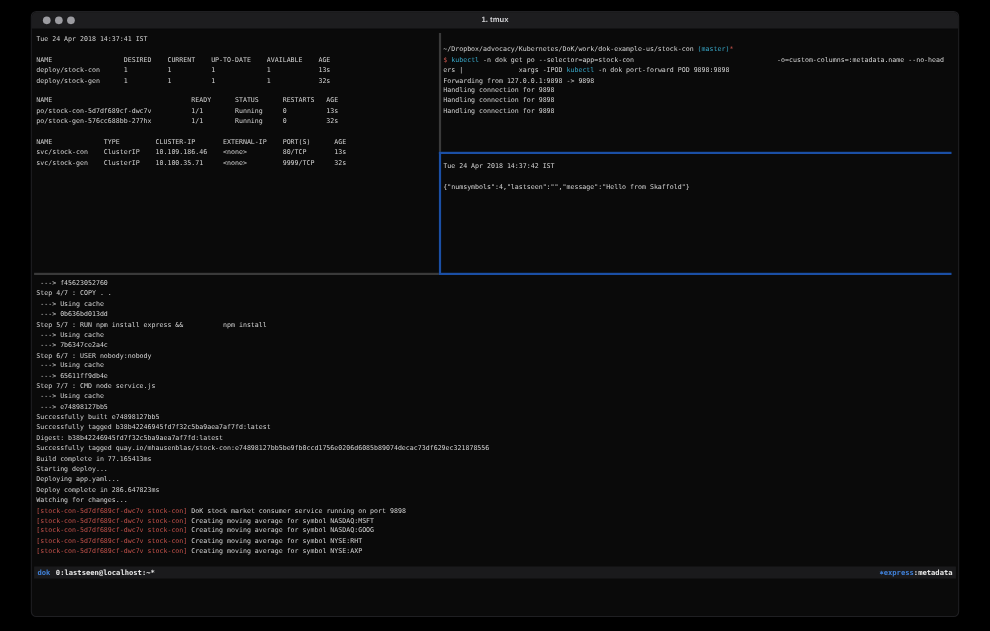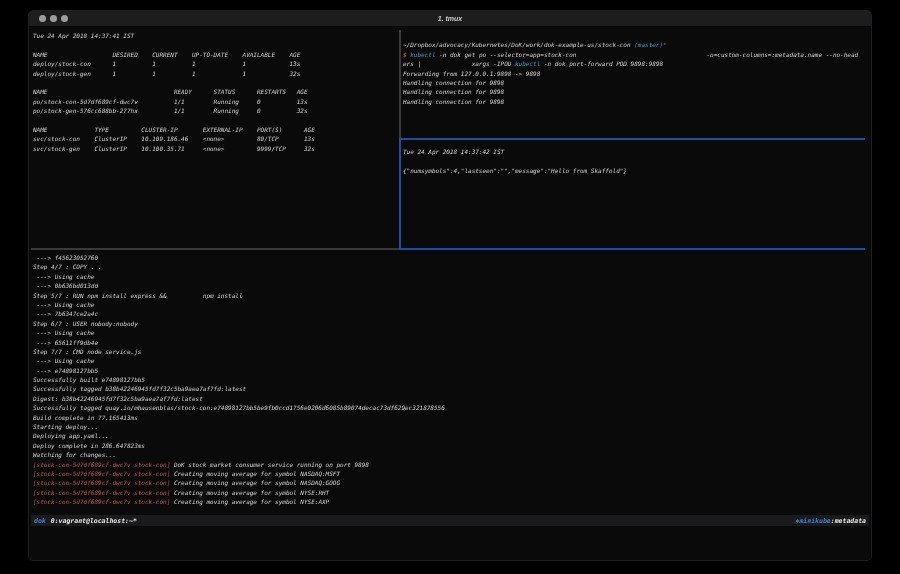--- a/index.html
+++ b/index.html
@@ -1,20 +1,20 @@
 <!DOCTYPE html>
 <html style="--bg: #0a0a0a; --fg: #d4d4d4; --cyan: #38a7c7; --red: #c0514a; --blue: #4080d8; --border-active: #1b4fa5; --border-inactive: #3a3a3a;"><head>
 <meta charset="utf-8">
 <style>
   * { margin:0; padding:0; box-sizing:border-box; }
   html,body { width:900px; height:574px; background:#000; overflow:hidden; }
   body { position:relative; font-family:"DejaVu Sans Mono", monospace; }
 
   .window { position:absolute; left:28px; top:10px; width:844px; height:551px;
-            background:var(--bg,#0a0a0a); border:1px solid #1f1f22; border-radius:5px; overflow:hidden;font-style:italic; }
+            background:var(--bg,#0a0a0a); border:1px solid #1f1f22; border-radius:5px; overflow:hidden; }
 
   .titlebar { position:relative; height:16px; background:#1d1d1f; border-bottom:1px solid #050505; }
   .lights { position:absolute; left:10px; top:4px; display:flex; gap:4px; }
   .light { width:7px; height:7px; border-radius:50%; background:#9c9ca1; }
   .title { position:absolute; left:0; right:0; top:0; height:16px; line-height:16px; text-align:center;
            color:#cdcdd0; font-family:"Liberation Sans",sans-serif; font-size:7px; font-weight:bold; }
 
   .content { position:absolute; left:0; top:17px; right:0; bottom:0; }
 
   .pane { position:absolute; overflow:hidden; font-size:6px; color:var(--fg,#d4d4d4); }
@@ -115,21 +115,21 @@
       </div>
 
     <div class="div-v-top"></div>
     <div class="div-v-bot"></div>
     <div class="div-h1"></div>
     <div class="div-h2-l"></div>
     <div class="div-h2-r"></div>
 
     <div class="statusbar">
       <span class="session">dok</span>
-      <span class="winlabel">0:vagrant@localhost:~*</span>
+      <span class="winlabel">0:lastseen@localhost:~*</span>
       <span class="sb-right">
         <span class="helm">⎈ </span>
-        <span class="ctx">minikube</span>
+        <span class="ctx">express</span>
         <span class="ns">:metadata</span>
       </span>
     </div>
   </div>
 </div>
 
 </body></html>

